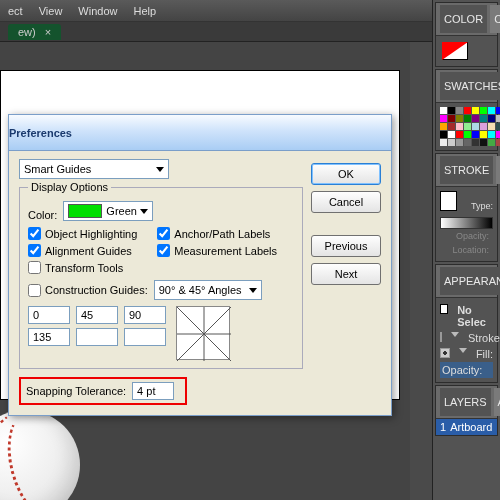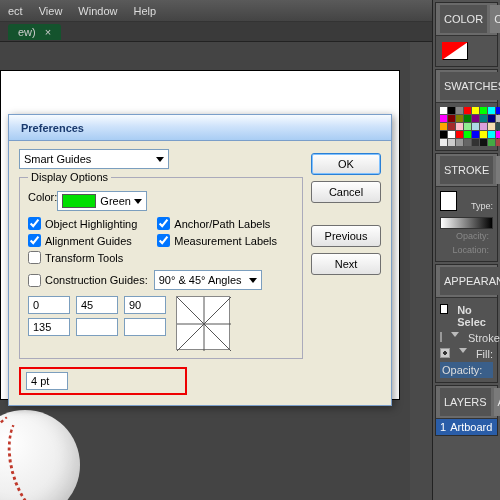--- a/index.html
+++ b/index.html
@@ -21,28 +21,28 @@
 .panel-tab span.active{background:#535353}
 .panel-body{padding:4px;min-height:30px}
 .swatch-grid{display:grid;grid-template-columns:repeat(8,7px);grid-auto-rows:7px;gap:1px}
 .sw{width:7px;height:7px}
 .color-ind{width:26px;height:18px;background:#fff;border:1px solid #000;position:relative;margin:2px}
 .color-ind::after{content:"";position:absolute;left:-1px;top:-1px;width:0;height:0;border-top:18px solid #f00;border-right:26px solid transparent}
 .appearance-row{display:flex;align-items:flex-start;gap:9px;color:#ddd;font-size:9px;padding:2px 0}
 .eye{width:10px;height:10px;border:1px solid #999;background:radial-gradient(circle,#333 2px,#ccc 2px)}
 .tri{width:0;height:0;border-left:4px solid transparent;border-right:4px solid transparent;border-top:5px solid #bbb}
 .dialog{position:absolute;left:8px;top:114px;width:384px;background:#ece9d8;border:1px solid #7a9ec9;box-shadow:2px 2px 8px rgba(0,0,0,.4)}
-.titlebar{background:linear-gradient(#f7fbff,#cfe3fb 45%,#a9cdf4);height:26px;display:flex;align-items:center;padding:0 12px;color:#1a3a6e;font-weight:bold;border-bottom:1px solid #7a9ec9}
+.titlebar{background:linear-gradient(#f7fbff,#cfe3fb 45%,#a9cdf4);height:36px;display:flex;align-items:center;padding:0 0;color:#1a3a6e;font-weight:bold;border-bottom:1px solid #7a9ec9}
 .dlg-body{display:flex;padding:8px 10px 10px;gap:8px}
 .dlg-left{flex:1}
 .dropdown{height:20px;background:#fff;border:1px solid #7b9ebe;display:flex;align-items:center;padding:0 4px;justify-content:space-between}
 .dropdown .arr{width:0;height:0;border-left:4px solid transparent;border-right:4px solid transparent;border-top:5px solid #000}
 fieldset{border:1px solid #aab;padding:6px 8px 8px;margin-top:2px}
 legend{padding:0 3px;color:#000}
-.color-row{display:flex;align-items:flex-start;margin:2px 0 6px}
+.color-row{display:flex;align-items:flex-end;gap:6px;margin:2px 0 6px}
 .color-swatch{width:34px;height:14px;background:#00df00;border:1px solid #555}
 .chk-cols{display:flex;gap:20px}
 .chk-col{display:flex;flex-direction:column;gap:4px}
 .chk{display:flex;align-items:center;gap:4px;color:#000}
 .chk input{margin:0}
 .angle-row{display:flex;align-items:center;gap:6px;margin:6px 0}
 .angle-row .dropdown{width:108px}
 .angle-inputs{display:flex;gap:6px;align-items:flex-start;margin-top:4px}
 .num-col{display:flex;flex-direction:column;gap:4px}
 .num{width:42px;height:18px;background:#fff;border:1px solid #7b9ebe;display:flex;align-items:center;padding:0 4px}
@@ -262,20 +262,21 @@
               <line x1="27" y1="0" x2="27" y2="54"></line>
                   <line x1="0" y1="27" x2="54" y2="27"></line>
               <line x1="0" y1="0" x2="54" y2="54"></line>
                   <line x1="54" y1="0" x2="0" y2="54"></line>
             </g>
               </svg>
           </div>
         </div>
       </fieldset>
       <div class="snap-row">
+        <span>Snapping Tolerance:</span>
         <div class="num" style="width:42px">4 pt</div>
       </div>
     </div>
     <div class="btn-col">
       <div class="btn default">OK</div>
       <div class="btn">Cancel</div>
       <div style="height:10px"></div>
       <div class="btn">Previous</div>
       <div class="btn">Next</div>
     </div>

